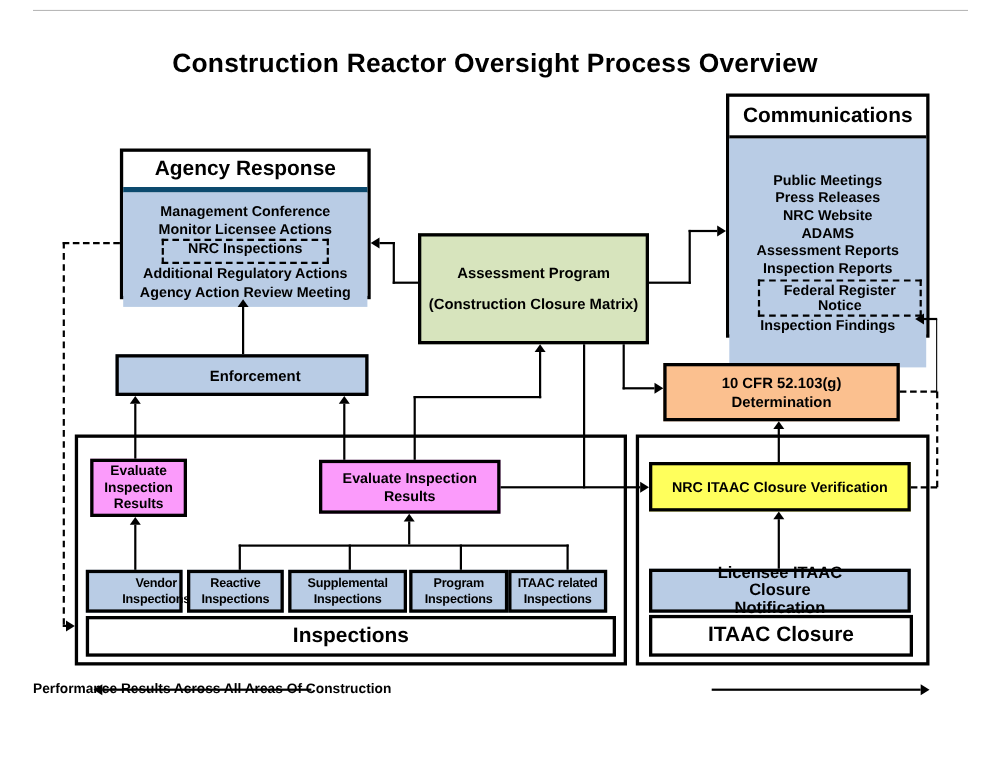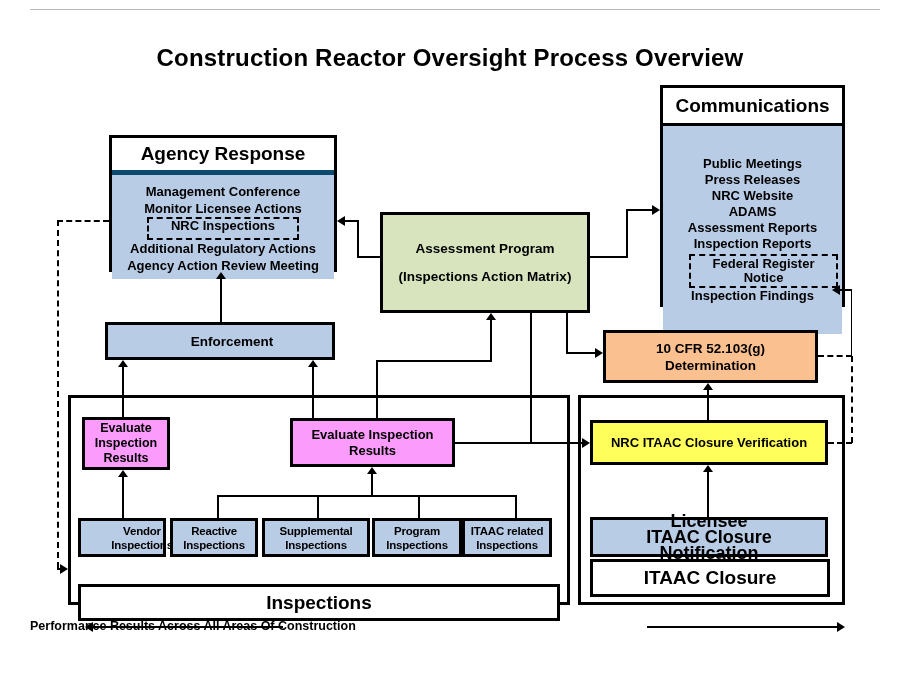--- a/index.html
+++ b/index.html
@@ -39,22 +39,22 @@
 
   #pink-left{left:82px;top:417px;width:88px;height:53px;font-size:12.5px;line-height:15px;}
   #pink-right{left:290px;top:418px;width:165px;height:49px;font-size:13px;line-height:16px;}
   #yellow{left:590px;top:420px;width:238px;height:45px;font-size:13px;}
 
   .type-box{position:absolute;box-sizing:border-box;border:3px solid #000;top:518px;height:39px;
             font-size:11.5px;line-height:14px;letter-spacing:-0.2px;}
   #t0{left:78px;width:88px;padding-left:40px;} #t1{left:170px;width:88px;} #t2{left:262px;width:108px;}
   #t3{left:372px;width:90px;} #t4{left:462px;width:90px;}
 
-  #insp-label{left:78px;top:560px;width:482px;height:37px;font-size:19px;margin-top:24px;}
-  #licensee{left:590px;top:517px;width:238px;height:40px;font-size:18px;line-height:16px;padding:0 50px;}
+  #insp-label{left:78px;top:560px;width:482px;height:37px;font-size:19px;}
+  #licensee{left:590px;top:517px;width:238px;height:40px;font-size:15px;line-height:16px;padding:0 50px;}
   #itaac-label{left:590px;top:559px;width:240px;height:38px;font-size:19px;}
 
   #foot-label{position:absolute;left:30px;right:0;top:619px;font-size:12.5px;}
 </style>
 </head>
 <body>
 
 <div id="page">
   <div id="topline"></div>
   <div id="title">Construction Reactor Oversight Process Overview</div>
@@ -79,21 +79,21 @@
       <div>ADAMS</div>
       <div>Assessment Reports</div>
       <div>Inspection Reports</div>
       <div id="frn-dash">Federal Register Notice</div>
       <div>Inspection Findings</div>
     </div>
   </div>
 
   <div id="assess" class="box col" style="background-color: rgb(215, 228, 189);">
     <div>Assessment Program</div>
-    <div>(Inspections Action Matrix)</div>
+    <div>(Construction Closure Matrix)</div>
   </div>
 
   <div id="enforce" class="box cc" style="background-color: rgb(185, 204, 229);">Enforcement</div>
 
   <div id="cfr" class="box col" style="background-color: rgb(251, 192, 143);">
     <div>10 CFR 52.103(g)</div>
     <div>Determination</div>
   </div>
 
   <div id="insp-cont" class="box"></div>

